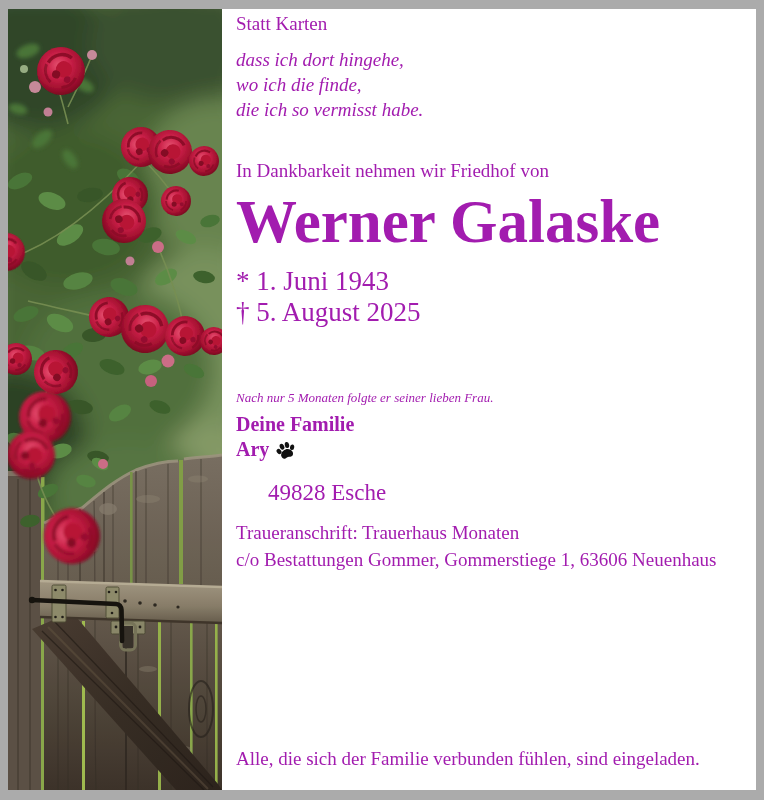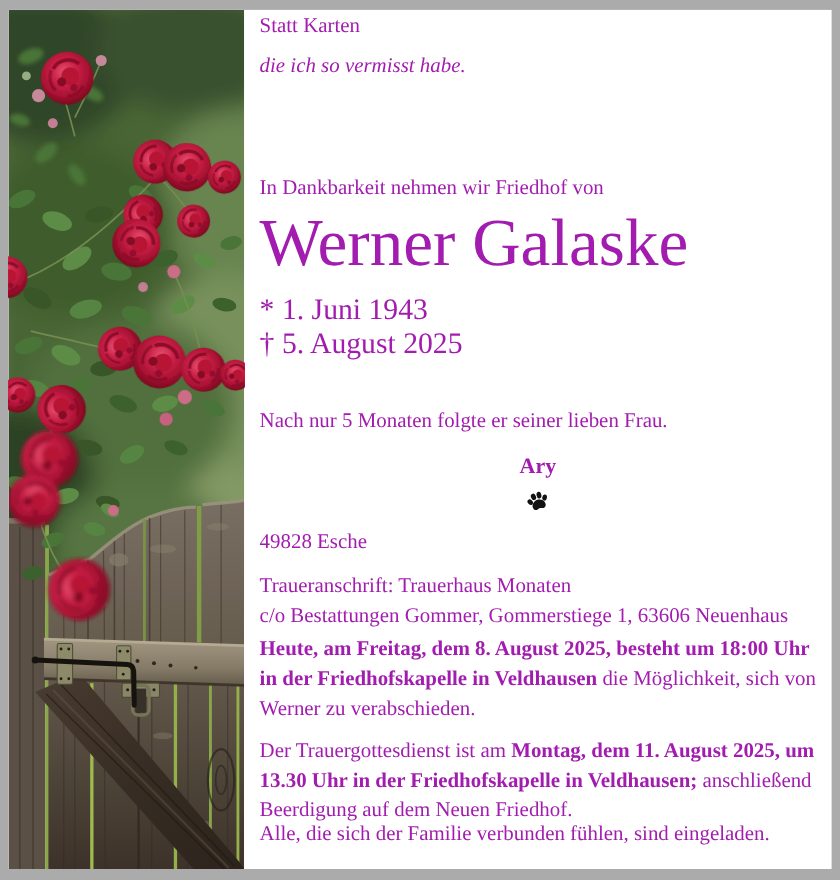--- a/index.html
+++ b/index.html
@@ -26,27 +26,27 @@
   .photo-col svg{display:block;width:214px;height:781px;}
   .text-col{
     position:relative;
     flex:1 1 auto;
     height:781px;
   }
   .blk{position:absolute;left:14px;right:14px;margin:0;}
   .statt{top:1px;font-size:19px;line-height:27px;}
   .poem{top:38px;font-size:19px;line-height:25px;font-style:italic;}
   .intro{top:148px;font-size:19px;line-height:27px;}
-  .name{top:182px;font-size:61px;line-height:1.0;font-weight:normal;letter-spacing:0px;white-space:nowrap;}
+  .name{top:182px;font-size:61px;line-height:1.0;font-weight:bold;letter-spacing:0px;white-space:nowrap;}
   .dates{top:257px;font-size:27px;line-height:31px;}
-  .nach{top:360px;font-size:19px;line-height:27px;}
+  .nach{top:375px;font-size:13px;line-height:27px;font-style:italic;}
   .familie{top:403px;font-size:20px;line-height:25px;font-weight:bold;}
-  .ary-row{display:flex;align-items:center;gap:6px;flex-direction:column;}
+  .ary-row{display:flex;align-items:center;gap:6px;}
   .paw{width:22px;height:22px;margin-top:2px;}
-  .esche{top:470px;font-size:19px;line-height:27px;}
+  .esche{top:470px;font-size:23px;line-height:27px;margin-left:32px;}
   .addr{top:510px;font-size:19px;line-height:27px;}
   .p1{top:567px;font-size:19px;line-height:27.5px;}
   .p2{top:660px;font-size:19px;line-height:27px;}
   .alle{top:736px;font-size:19px;line-height:27px;}
   .p1 .b,.p2 .b{font-weight:bold;}
 </style>
 </head>
 <body>
 
 <div class="page">
@@ -296,35 +296,38 @@
 
         <rect x="0" y="0" width="214" height="781" fill="#000" opacity="0.04"></rect>
       </svg>
     </div>
 
     <div class="text-col">
 
       <div class="blk statt">Statt Karten</div>
 
       <div class="blk poem">
+        <div>dass ich dort hingehe,</div>
+        <div>wo ich die finde,</div>
         <div>die ich so vermisst habe.</div>
       </div>
 
       <div class="blk intro">In Dankbarkeit nehmen wir Friedhof von</div>
 
       <h1 class="blk name">Werner Galaske</h1>
 
       <div class="blk dates">
         <div>* 1. Juni 1943</div>
         <div>† 5. August 2025</div>
       </div>
 
       <div class="blk nach">Nach nur 5 Monaten folgte er seiner lieben Frau.</div>
 
       <div class="blk familie">
+        <div>Deine Familie</div>
         <div class="ary-row">
           <span>Ary</span>
           <svg class="paw" viewBox="0 0 24 24" aria-hidden="true">
             <g transform="rotate(-18 12 12)" fill="#111">
               <ellipse cx="4.6" cy="10.2" rx="2.3" ry="3.1" transform="rotate(-25 4.6 10.2)"></ellipse>
               <ellipse cx="9.3" cy="6.2" rx="2.4" ry="3.3" transform="rotate(-8 9.3 6.2)"></ellipse>
               <ellipse cx="15" cy="6.2" rx="2.4" ry="3.3" transform="rotate(8 15 6.2)"></ellipse>
               <ellipse cx="19.6" cy="10.2" rx="2.3" ry="3.1" transform="rotate(25 19.6 10.2)"></ellipse>
               <path d="M12 10.2 C15.6 10.2 18.6 13 18.6 16 C18.6 18.6 16.6 20 14.6 19.4 C13.5 19.1 12.8 18.8 12 18.8 C11.2 18.8 10.5 19.1 9.4 19.4 C7.4 20 5.4 18.6 5.4 16 C5.4 13 8.4 10.2 12 10.2 Z"></path>
             </g>
@@ -332,21 +335,19 @@
         </div>
       </div>
 
       <div class="blk esche">49828 Esche</div>
 
       <div class="blk addr">
         <div>Traueranschrift: Trauerhaus Monaten</div>
         <div>c/o Bestattungen Gommer, Gommerstiege 1, 63606 Neuenhaus</div>
       </div>
 
-      <p class="blk p1"><span class="b">Heute, am Freitag, dem 8. August 2025, besteht um 18:00 Uhr in der Friedhofskapelle in Veldhausen</span><span> die Möglichkeit, sich von Werner zu verabschieden.</span></p>
-
-      <p class="blk p2"><span>Der Trauergottesdienst ist am </span><span class="b">Montag, dem 11. August 2025, um 13.30 Uhr in der Friedhofskapelle in Veldhausen;</span><span> anschließend Beerdigung auf dem Neuen Friedhof.</span></p>
+
 
       <div class="blk alle">Alle, die sich der Familie verbunden fühlen, sind eingeladen.</div>
 
     </div>
   </div>
 </div>
 
 </body></html>

